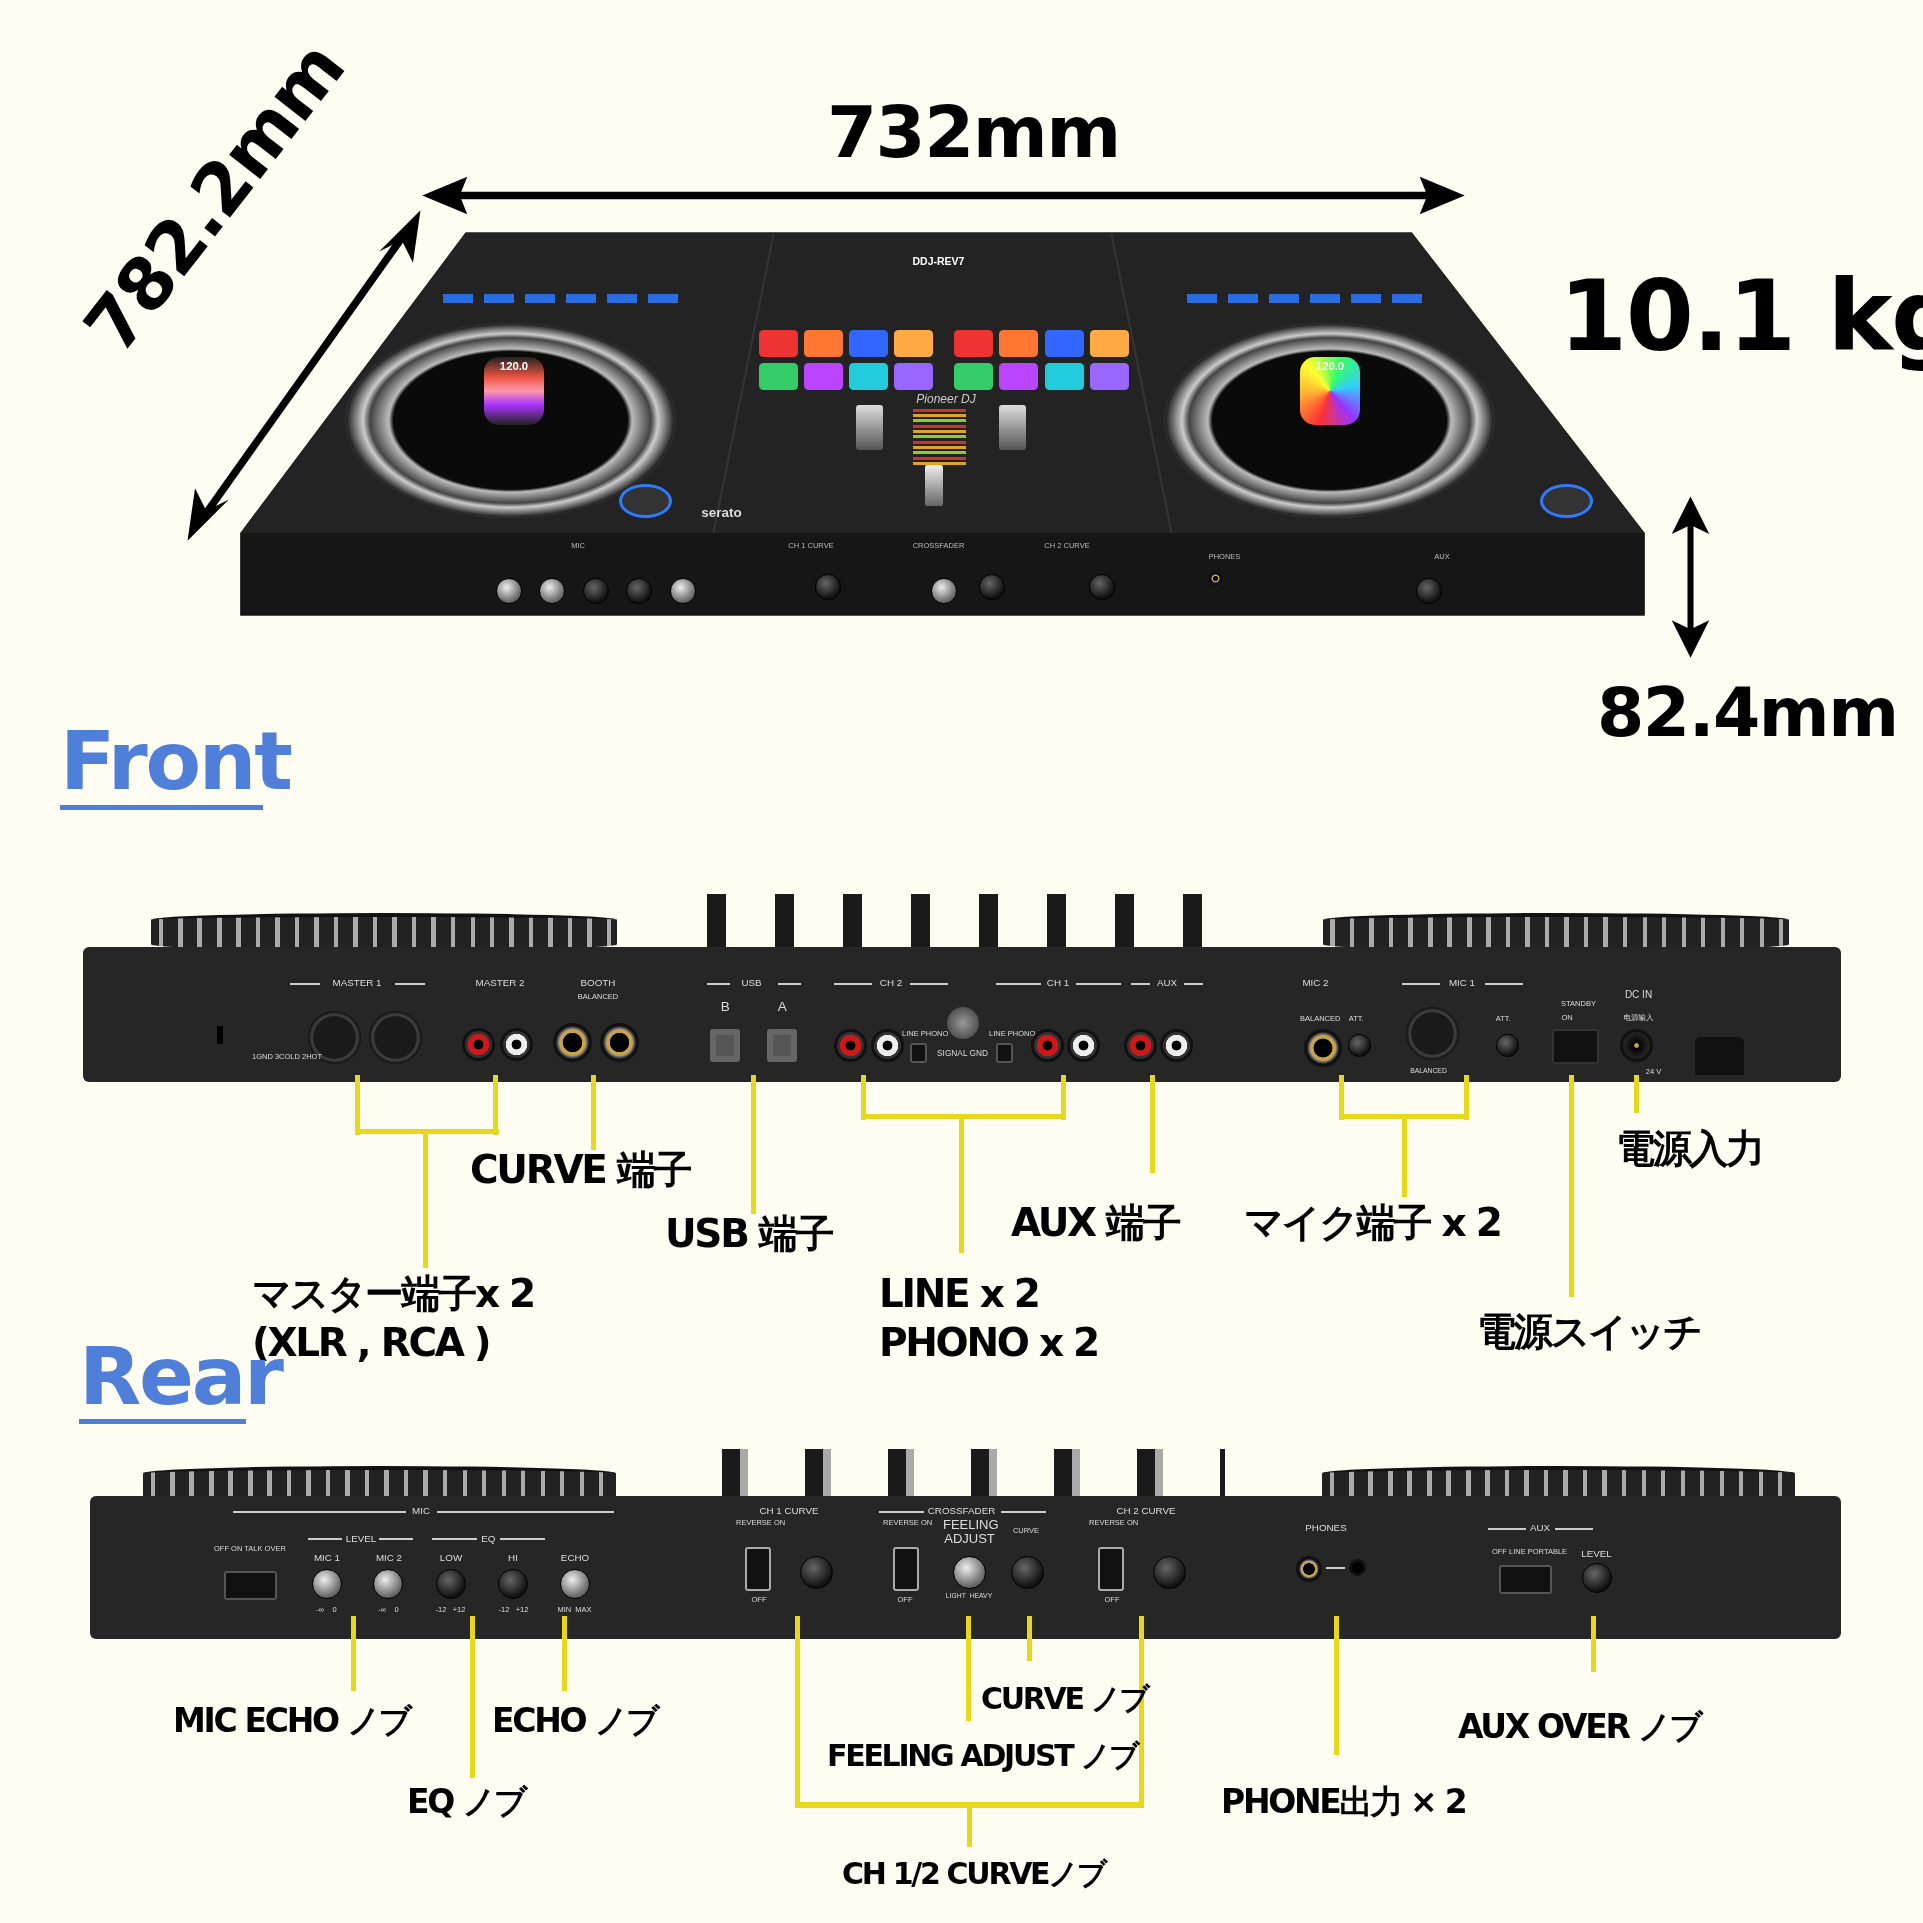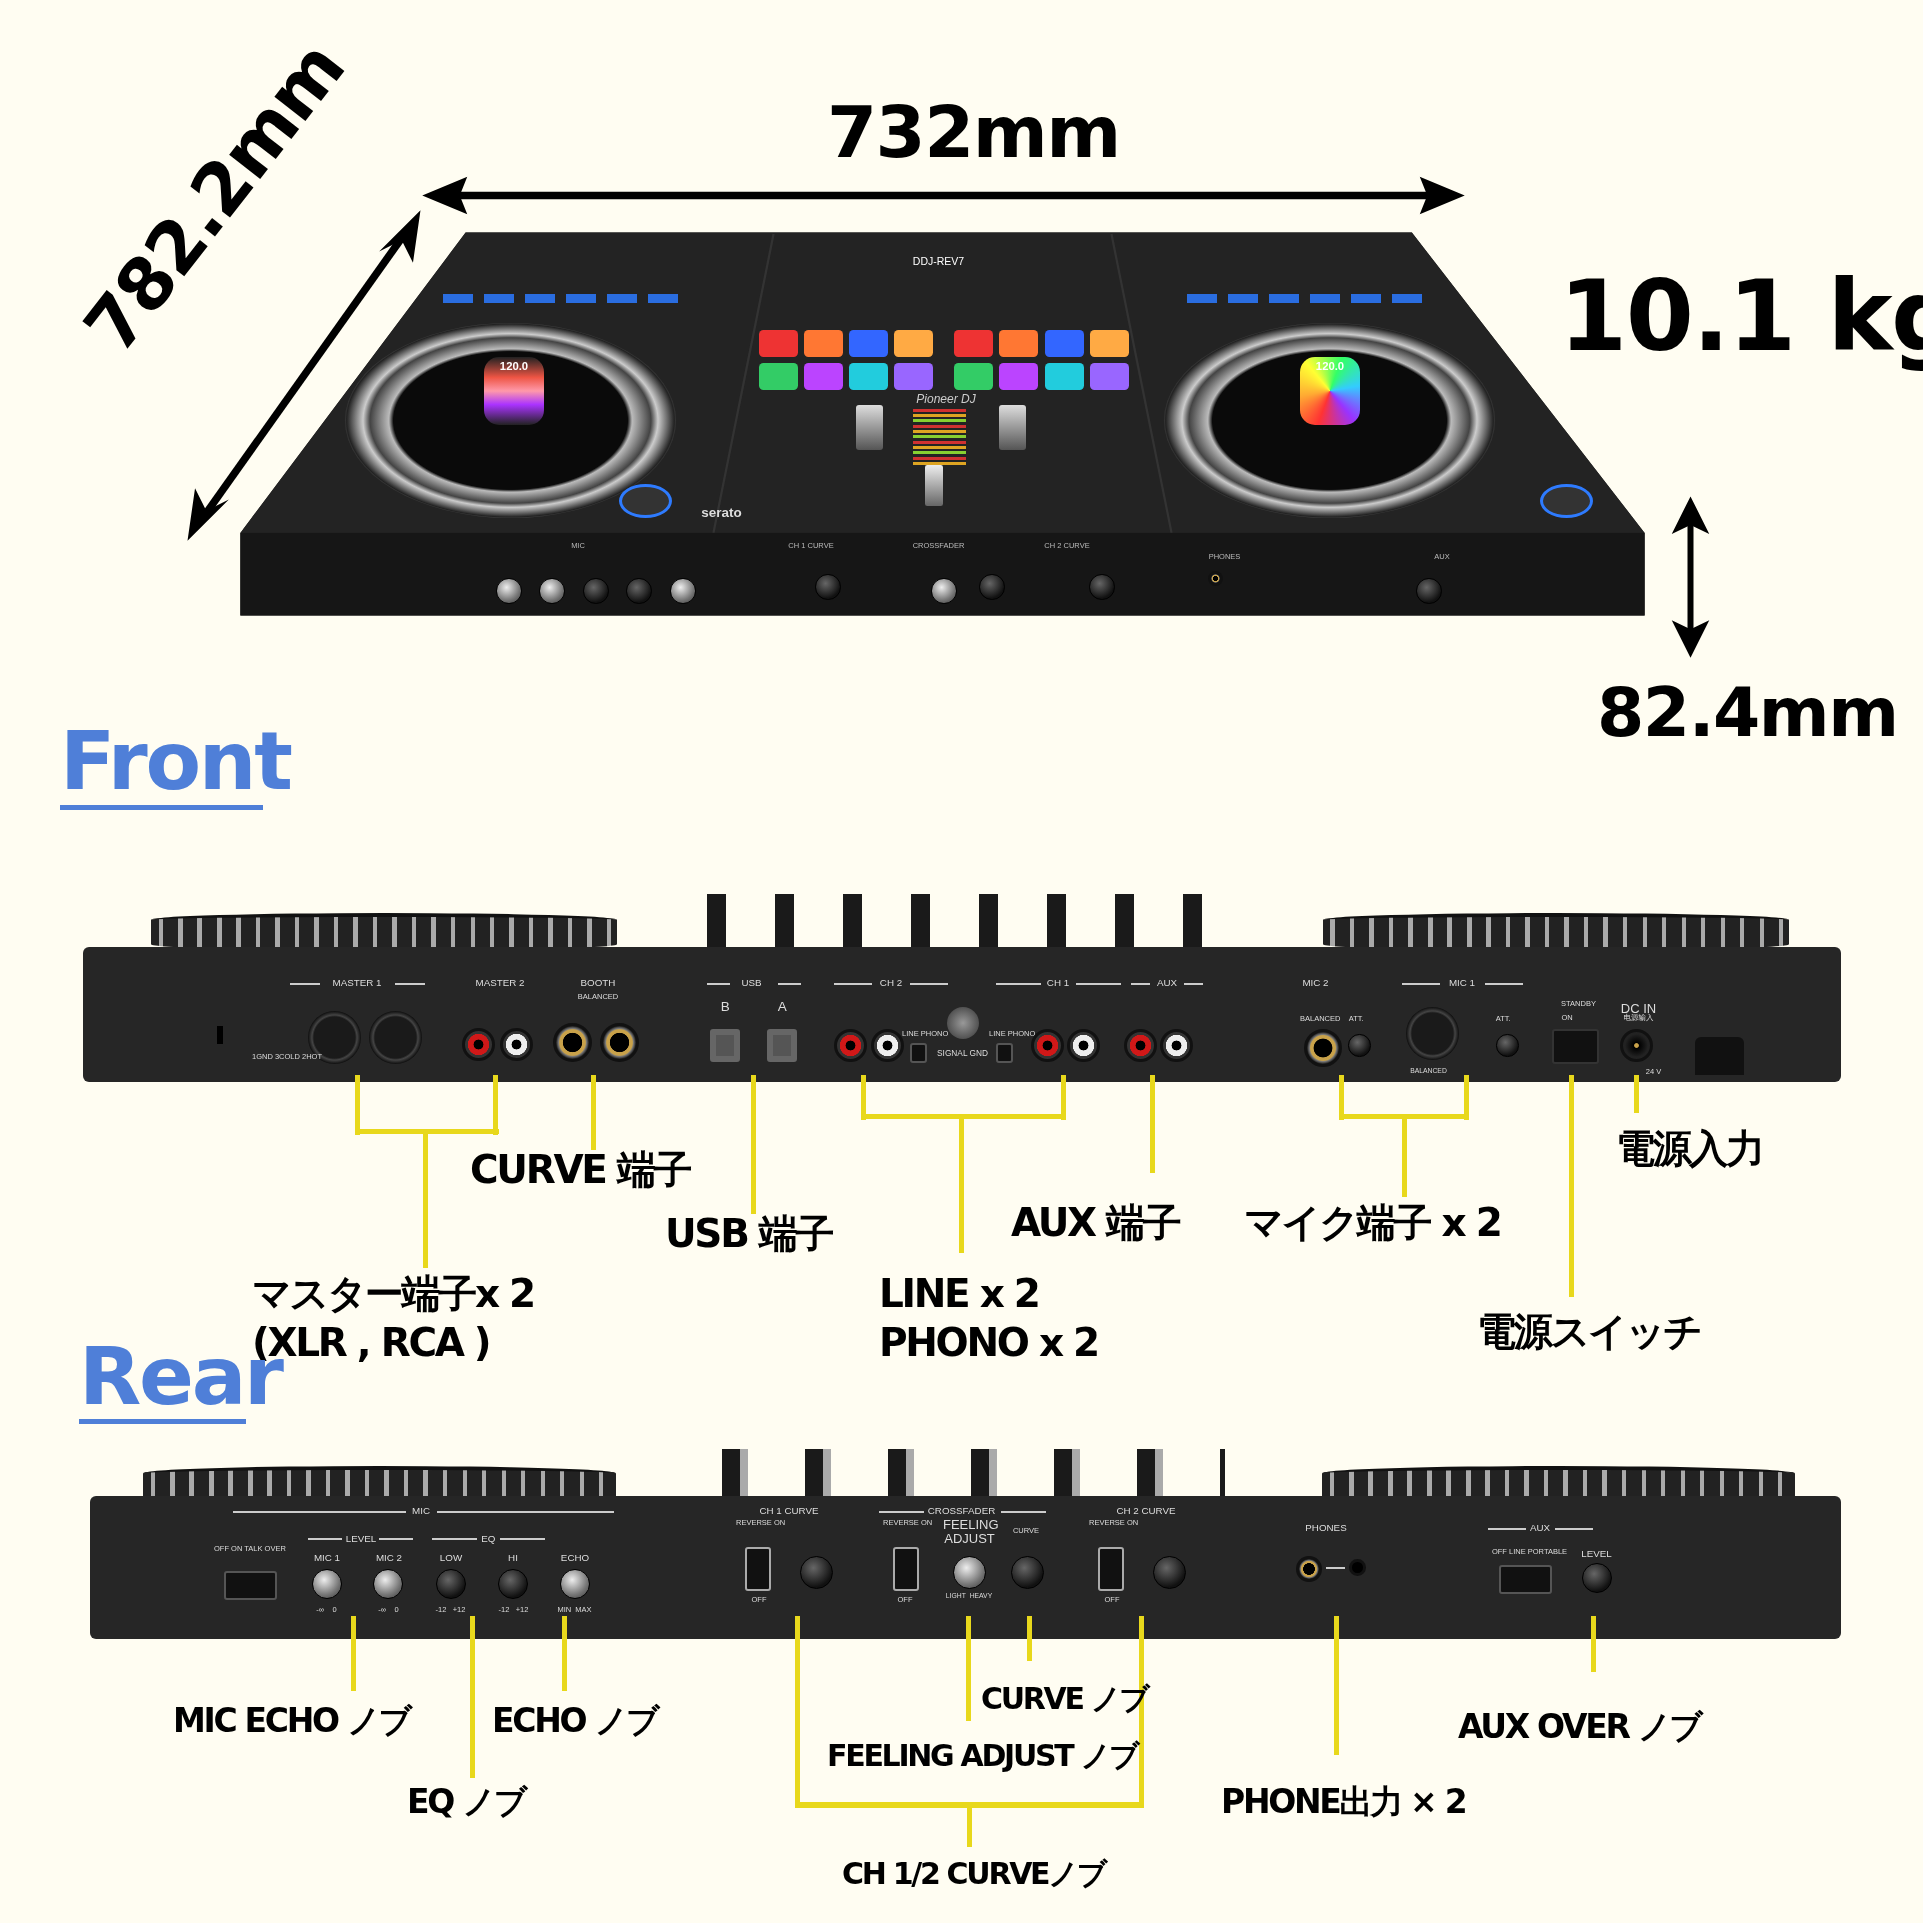--- a/index.html
+++ b/index.html
@@ -86,21 +86,21 @@
     <div class="pad" style="left:135px;top:33px;width:39px;height:27px;background:#96f"></div>
     <div class="pad" style="left:195px;top:0;width:39px;height:27px;background:#e33"></div>
     <div class="pad" style="left:240px;top:0;width:39px;height:27px;background:#f73"></div>
     <div class="pad" style="left:286px;top:0;width:39px;height:27px;background:#36f"></div>
     <div class="pad" style="left:331px;top:0;width:39px;height:27px;background:#fa4"></div>
     <div class="pad" style="left:195px;top:33px;width:39px;height:27px;background:#3c6"></div>
     <div class="pad" style="left:240px;top:33px;width:39px;height:27px;background:#b4f"></div>
     <div class="pad" style="left:286px;top:33px;width:39px;height:27px;background:#2cd"></div>
     <div class="pad" style="left:331px;top:33px;width:39px;height:27px;background:#96f"></div>
   </div>
-  <div class="abs ptxt" style="left:646px;top:30px;width:105px;font-weight:normal;color:#fff;font-size:10.5px">DDJ-REV7</div>
+  <div class="abs ptxt" style="left:646px;top:30px;width:105px;font-weight:bold;color:#fff;font-size:10.5px">DDJ-REV7</div>
   <div class="abs ptxt" style="left:661px;top:167px;width:90px;font-style:italic;color:#ccc;font-size:12px">Pioneer DJ</div>
   <div class="abs ptxt" style="left:455px;top:280px;width:53px;font-weight:bold;color:#ddd;font-size:13.5px">serato</div>
 
   <div class="abs" style="left:616px;top:180px;width:27px;height:45px;background:linear-gradient(#ddd,#555);border-radius:3px"></div>
   <div class="abs" style="left:759px;top:180px;width:27px;height:45px;background:linear-gradient(#ddd,#555);border-radius:3px"></div>
   <div class="abs" style="left:673px;top:184px;width:53px;height:56px;background:repeating-linear-gradient(180deg,#e33 0 3px,transparent 3px 5.3px,#fb2 5.3px 8.3px,transparent 8.3px 10.5px,#9e3 10.5px 13.5px,transparent 13.5px 16px);opacity:.85"></div>
   <div class="abs" style="left:685px;top:240px;width:18px;height:41px;background:linear-gradient(#eee,#666);border-radius:2.3px"></div>
 
   <div class="abs ptxt" style="left:210px;top:316px;width:256px;font-size:7.5px;color:#bbb">MIC</div>
   <div class="knob silver" style="left:256px;top:353px;width:25.6px;height:25.6px"></div>
@@ -190,21 +190,21 @@
   <div class="abs ptxt" style="left:1360px;top:98px;width:38px">MIC 1</div>
   <div class="sec-line" style="left:1402px;top:104px;width:38px"></div>
   <div class="xlr" style="left:1323px;top:128px;width:53px;height:53px"></div>
   <div class="abs ptxt" style="left:1319px;top:188px;width:53px;font-size:6.8px">BALANCED</div>
   <div class="abs ptxt" style="left:1409px;top:135px;width:22.5px;font-size:7.5px">ATT.</div>
   <div class="knob" style="left:1413px;top:155px;width:22.5px;height:22.5px"></div>
 
   <div class="abs ptxt" style="left:1469px;top:120px;width:53px;font-size:7.5px">STANDBY</div>
   <div class="abs ptxt" style="left:1469px;top:134px;width:30px;font-size:7.5px">ON</div>
   <div class="switch" style="left:1469px;top:150px;width:47px;height:35px;border-color:#333"></div>
-  <div class="abs ptxt" style="left:1533px;top:122px;width:45px;font-size:13px">DC IN</div>
+  <div class="abs ptxt" style="left:1533px;top:110px;width:45px;font-size:10px">DC IN</div>
   <div class="abs ptxt" style="left:1533px;top:134px;width:45px;font-size:7.5px">电源输入</div>
   <div class="jack" style="left:1537px;top:150px;width:33px;height:33px;background:radial-gradient(circle,#c9a24a 10%,#000 15%,#222 60%)"></div>
   <div class="abs ptxt" style="left:1548px;top:188px;width:45px;font-size:7.5px">24 V</div>
   <div class="abs" style="left:1612px;top:158px;width:49px;height:38px;background:#111;border-radius:6px 6px 0 0"></div>
 </div>
 
 <div>
 
   <div class="yl" style="left:355px;top:1075px;width:5.3px;height:60px"></div>
   <div class="yl" style="left:493px;top:1075px;width:5.3px;height:60px"></div>

